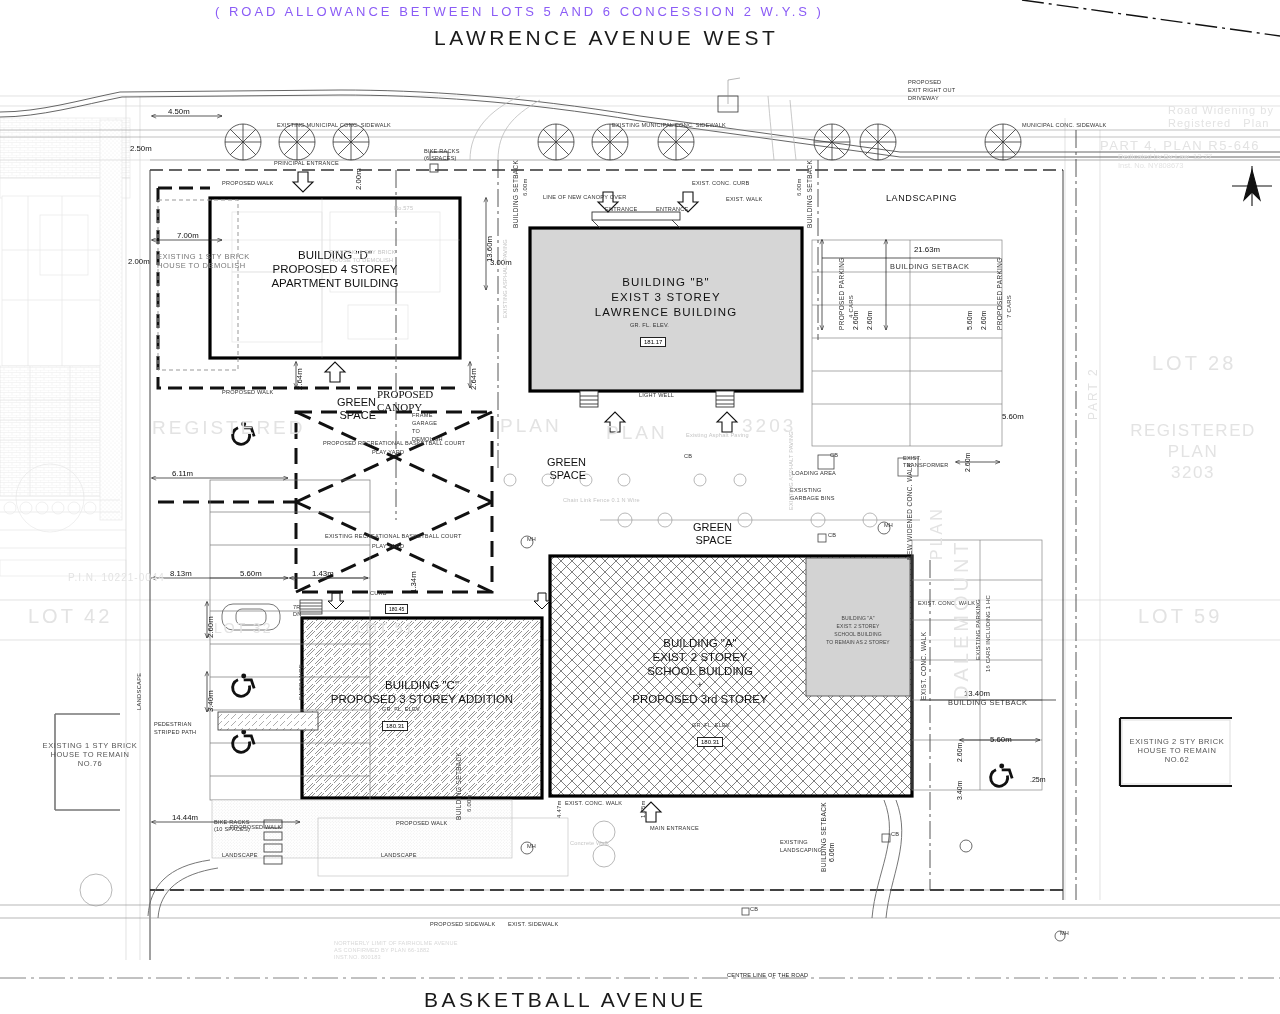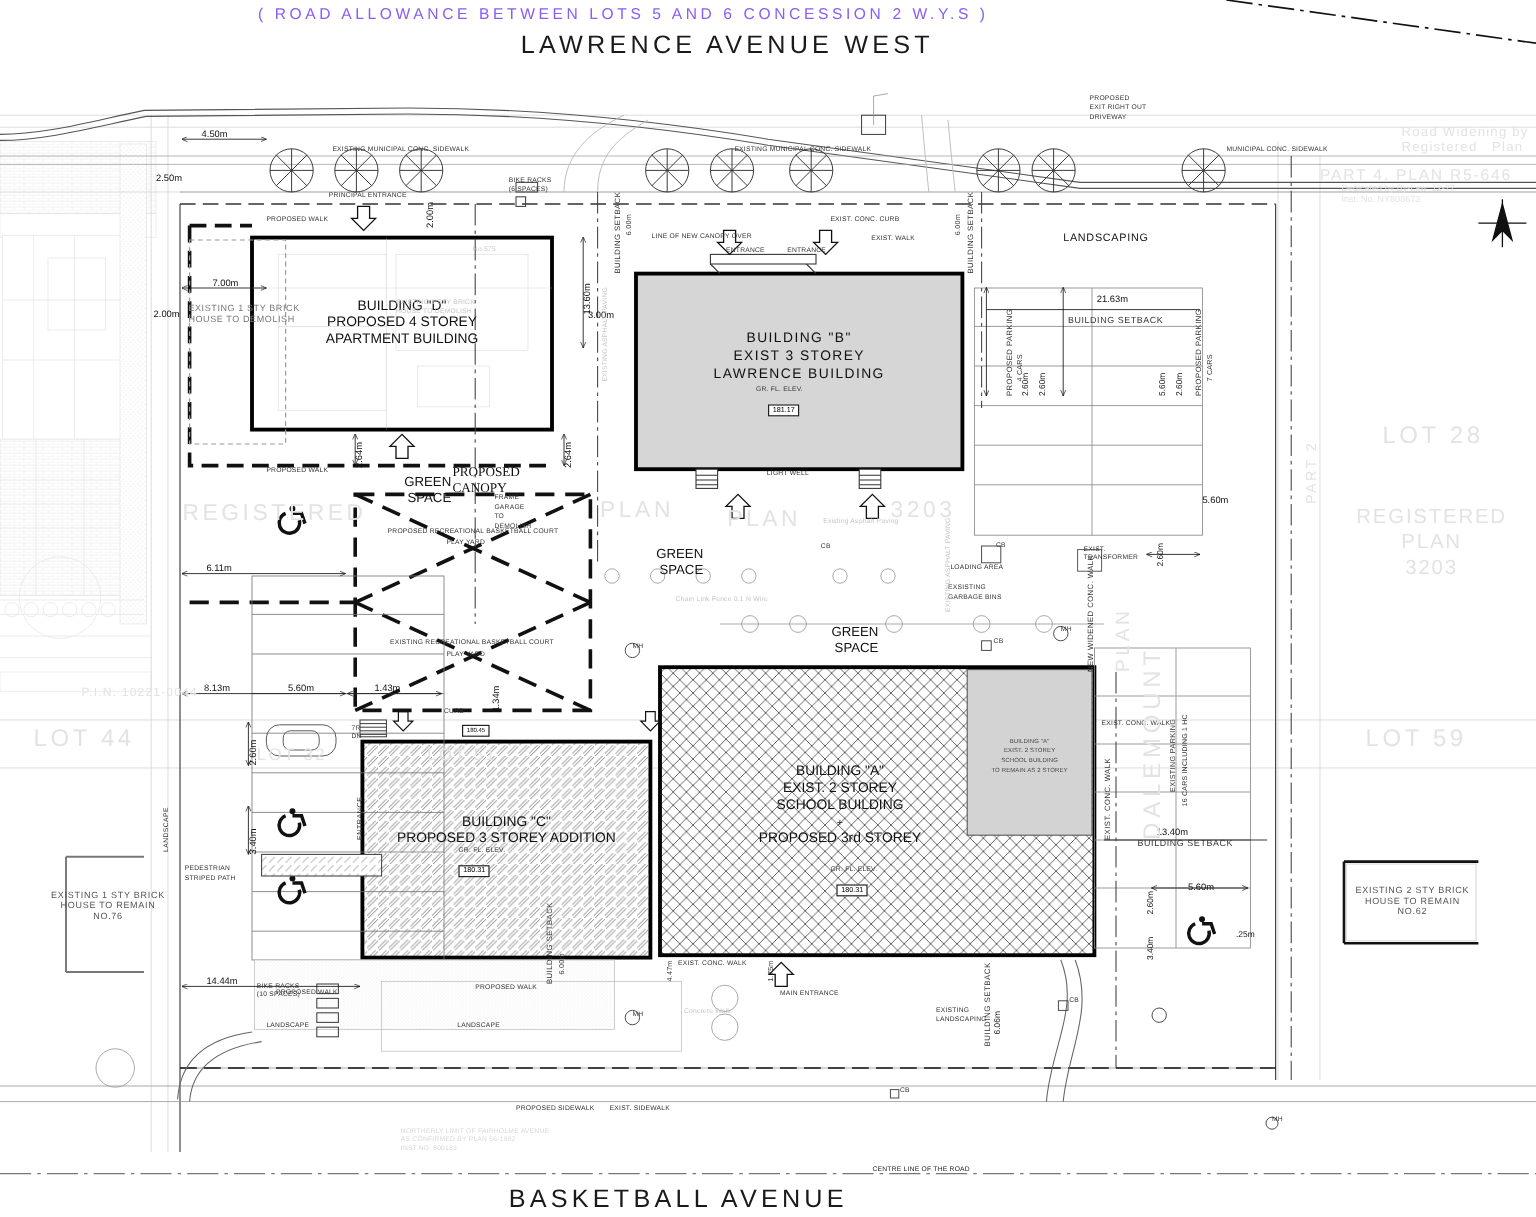--- a/index.html
+++ b/index.html
@@ -587,21 +587,21 @@
 HOUSE TO REMAIN
 NO.62</div>
 <div class="lbl tiny" style="left:157px;top:252px;white-space:pre;line-height:9px;font-size:7.5px;letter-spacing:.5px;color:#777;">EXISTING 1 STY BRICK
 HOUSE TO DEMOLISH</div>
 
 <div class="lbl wm" style="left:1152px;top:352px;font-size:20px;letter-spacing:3px;">LOT    28</div>
 <div class="lbl wm" style="left:1128px;top:420px;font-size:17px;letter-spacing:1.5px;text-align:center;width:130px;line-height:21px;white-space:pre;">REGISTERED
 PLAN
 3203</div>
 <div class="lbl wm" style="left:1138px;top:605px;font-size:20px;letter-spacing:3px;">LOT   59</div>
-<div class="lbl wm" style="left:28px;top:605px;font-size:20px;letter-spacing:3px;">LOT   44</div>
+<div class="lbl wm" style="left:28px;top:605px;font-size:20px;letter-spacing:3px;">LOT   42</div>
 <div class="lbl wm" style="left:152px;top:417px;font-size:19px;letter-spacing:3px;">REGISTERED</div>
 <div class="lbl wm" style="left:500px;top:415px;font-size:19px;letter-spacing:3px;">PLAN</div>
 <div class="lbl wm" style="left:742px;top:415px;font-size:19px;letter-spacing:3px;">3203</div>
 <div class="lbl wm vert" style="left:950px;top:700px;transform:rotate(-90deg);font-size:20px;letter-spacing:4px;">DALEMOUNT</div>
 <div class="lbl wm vert" style="left:928px;top:560px;transform:rotate(-90deg);font-size:16px;letter-spacing:3px;">PLAN</div>
 <div class="lbl wm" style="left:1168px;top:104px;white-space:pre;line-height:13px;font-size:11px;letter-spacing:1px;">Road Widening by
 Registered   Plan   2049</div>
 <div class="lbl wm" style="left:1100px;top:138px;font-size:13px;letter-spacing:1.5px;">PART  4,  PLAN R5-646</div>
 <div class="lbl wm" style="left:1118px;top:152px;white-space:pre;line-height:9px;font-size:7.5px;">Dedicated by By-Law  12-77
 Inst. No. NY808673</div>

